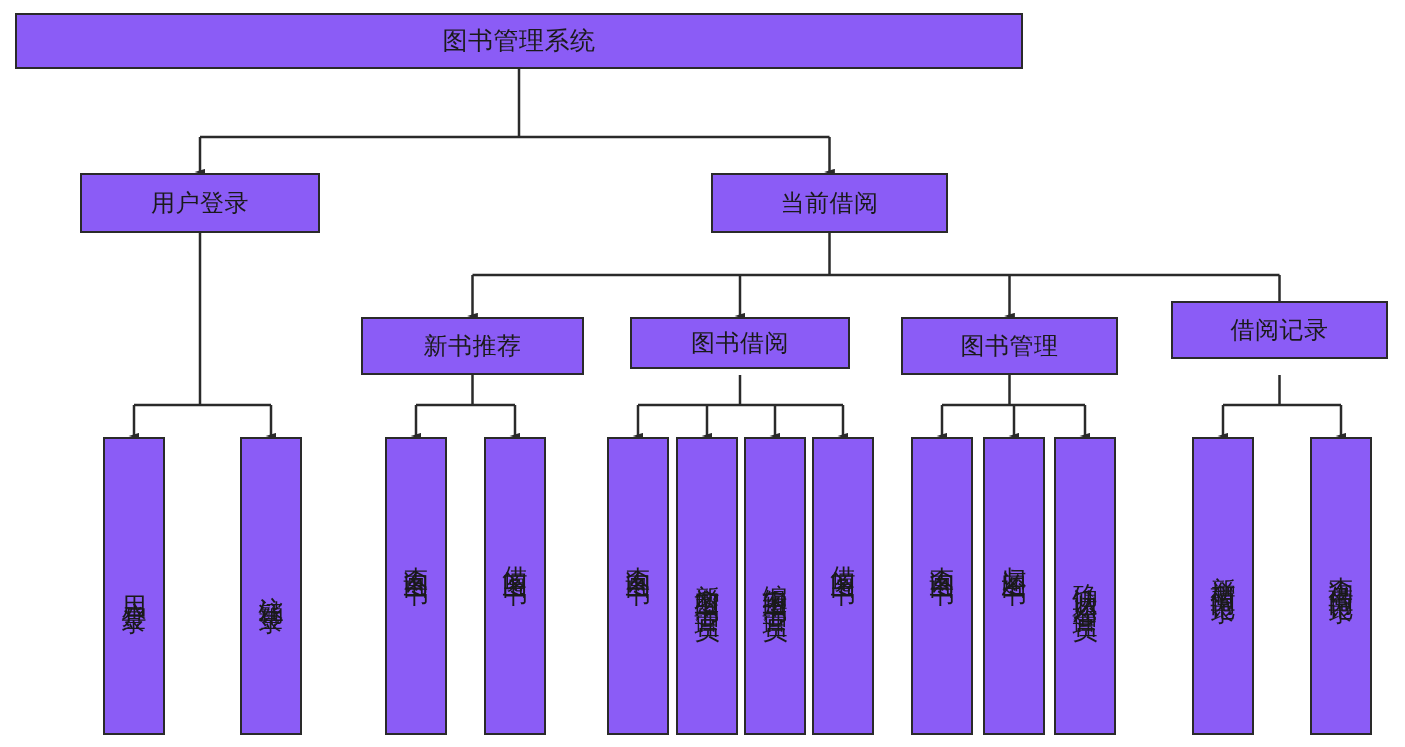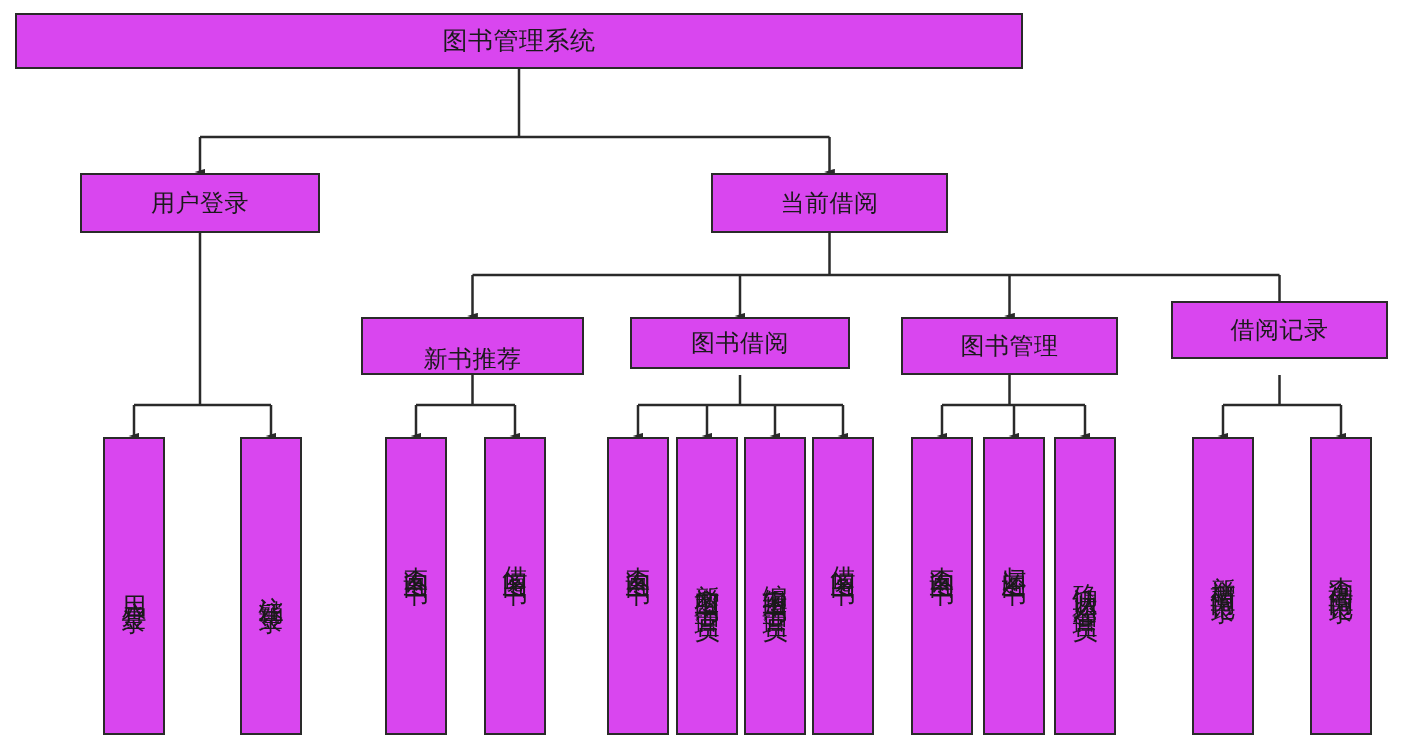--- a/index.html
+++ b/index.html
@@ -24,21 +24,21 @@
     position: absolute;
     left: 0;
     top: 0;
     width: 1405px;
     height: 747px;
   }
   .node {
     position: absolute;
     box-sizing: border-box;
     border: 2.5px solid #2a2a2a;
-    background: #d946ef;
+    background: #8b5cf6;
     display: flex;
     align-items: center;
     justify-content: center;
     color: #1a1a1a;
     font-family: Liberation Serif, serif;
   }
   .node-label {
     display: block;
     color: #1a1a1a;
     letter-spacing: 0.5px;
@@ -137,21 +137,21 @@
   <div id="nodes">
       <div class="node horiz root" style="left: 15px; top: 13px; width: 1008px; height: 56px;">
         <span class="node-label">图书管理系统</span>
       </div>
       <div class="node horiz" style="left: 80px; top: 173px; width: 240px; height: 60px;">
         <span class="node-label">用户登录</span>
       </div>
       <div class="node horiz" style="left: 711px; top: 173px; width: 237px; height: 60px;">
         <span class="node-label">当前借阅</span>
       </div>
-      <div class="node horiz" style="left: 361px; top: 317px; width: 223px; height: 58px; align-items: flex-end;">
+      <div class="node horiz" style="left: 361px; top: 317px; width: 223px; height: 58px;">
         <span class="node-label">新书推荐</span>
       </div>
       <div class="node horiz" style="left: 630px; top: 317px; width: 220px; height: 52px;">
         <span class="node-label">图书借阅</span>
       </div>
       <div class="node horiz" style="left: 901px; top: 317px; width: 217px; height: 58px;">
         <span class="node-label">图书管理</span>
       </div>
       <div class="node horiz" style="left: 1171px; top: 301px; width: 217px; height: 58px;">
         <span class="node-label">借阅记录</span>

